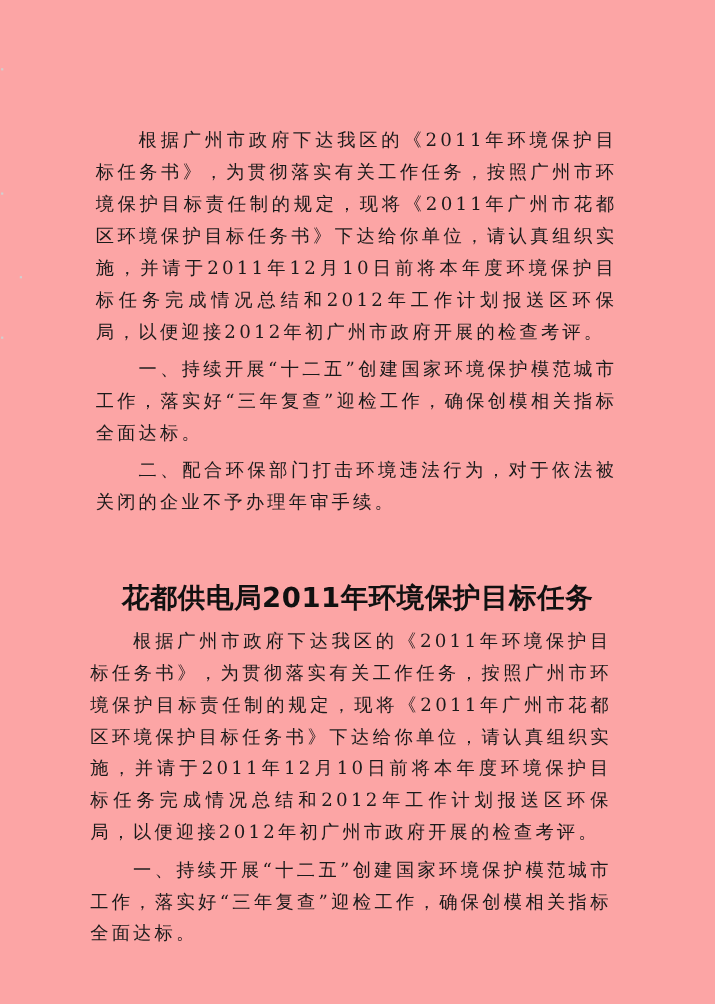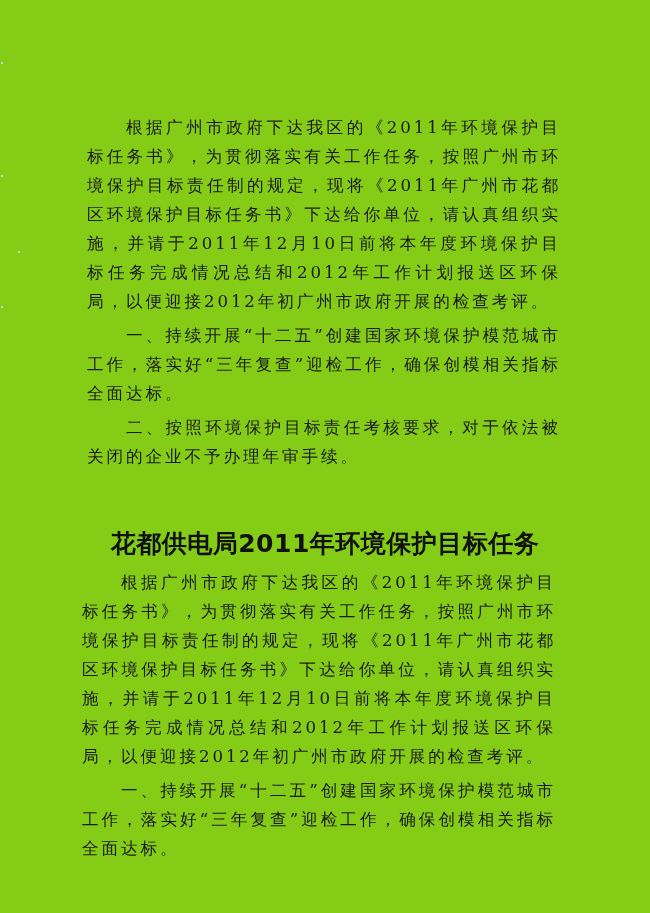--- a/index.html
+++ b/index.html
@@ -12,21 +12,21 @@
     height: 913px;
     position: relative;
     overflow: hidden;
     font-family: "DejaVu Serif", "Liberation Serif", serif;
     color: #1a1a1a;
   }
   .page {
     position: absolute;
     left: 0; top: 0;
     width: 650px; height: 913px;
-    background: #84cc16;
+    background: #fca5a5;
   }
   .section {
     position: absolute;
     width: 474px;
   }
   .section-1 { left: 87px; top: 113px; }
   .section-2 { left: 82px; top: 568px; }
   .para {
     margin: 0;
     font-size: 16.6px;
@@ -74,21 +74,21 @@
 <div class="page">
 
   <span class="scan-speck" style="left:1px; top:62px;"></span>
   <span class="scan-speck" style="left:1px; top:175px;"></span>
   <span class="scan-speck" style="left:18px; top:251px;"></span>
   <span class="scan-speck" style="left:1px; top:306px;"></span>
 
   <div class="section section-1">
     <p class="para">根据广州市政府下达我区的《2011年环境保护目标任务书》，为贯彻落实有关工作任务，按照广州市环境保护目标责任制的规定，现将《2011年广州市花都区环境保护目标任务书》下达给你单位，请认真组织实施，并请于2011年12月10日前将本年度环境保护目标任务完成情况总结和2012年工作计划报送区环保局，以便迎接2012年初广州市政府开展的检查考评。</p>
     <p class="para">一、持续开展“十二五”创建国家环境保护模范城市工作，落实好“三年复查”迎检工作，确保创模相关指标全面达标。</p>
-    <p class="para">二、按照环境保护目标责任考核要求，对于依法被关闭的企业不予办理年审手续。</p>
+    <p class="para">二、配合环保部门打击环境违法行为，对于依法被关闭的企业不予办理年审手续。</p>
   </div>
 
   <h2 class="heading">花都供电局2011年环境保护目标任务</h2>
 
   <div class="section section-2">
     <p class="para">根据广州市政府下达我区的《2011年环境保护目标任务书》，为贯彻落实有关工作任务，按照广州市环境保护目标责任制的规定，现将《2011年广州市花都区环境保护目标任务书》下达给你单位，请认真组织实施，并请于2011年12月10日前将本年度环境保护目标任务完成情况总结和2012年工作计划报送区环保局，以便迎接2012年初广州市政府开展的检查考评。</p>
     <p class="para">一、持续开展“十二五”创建国家环境保护模范城市工作，落实好“三年复查”迎检工作，确保创模相关指标全面达标。</p>
   </div>
 
 </div>

